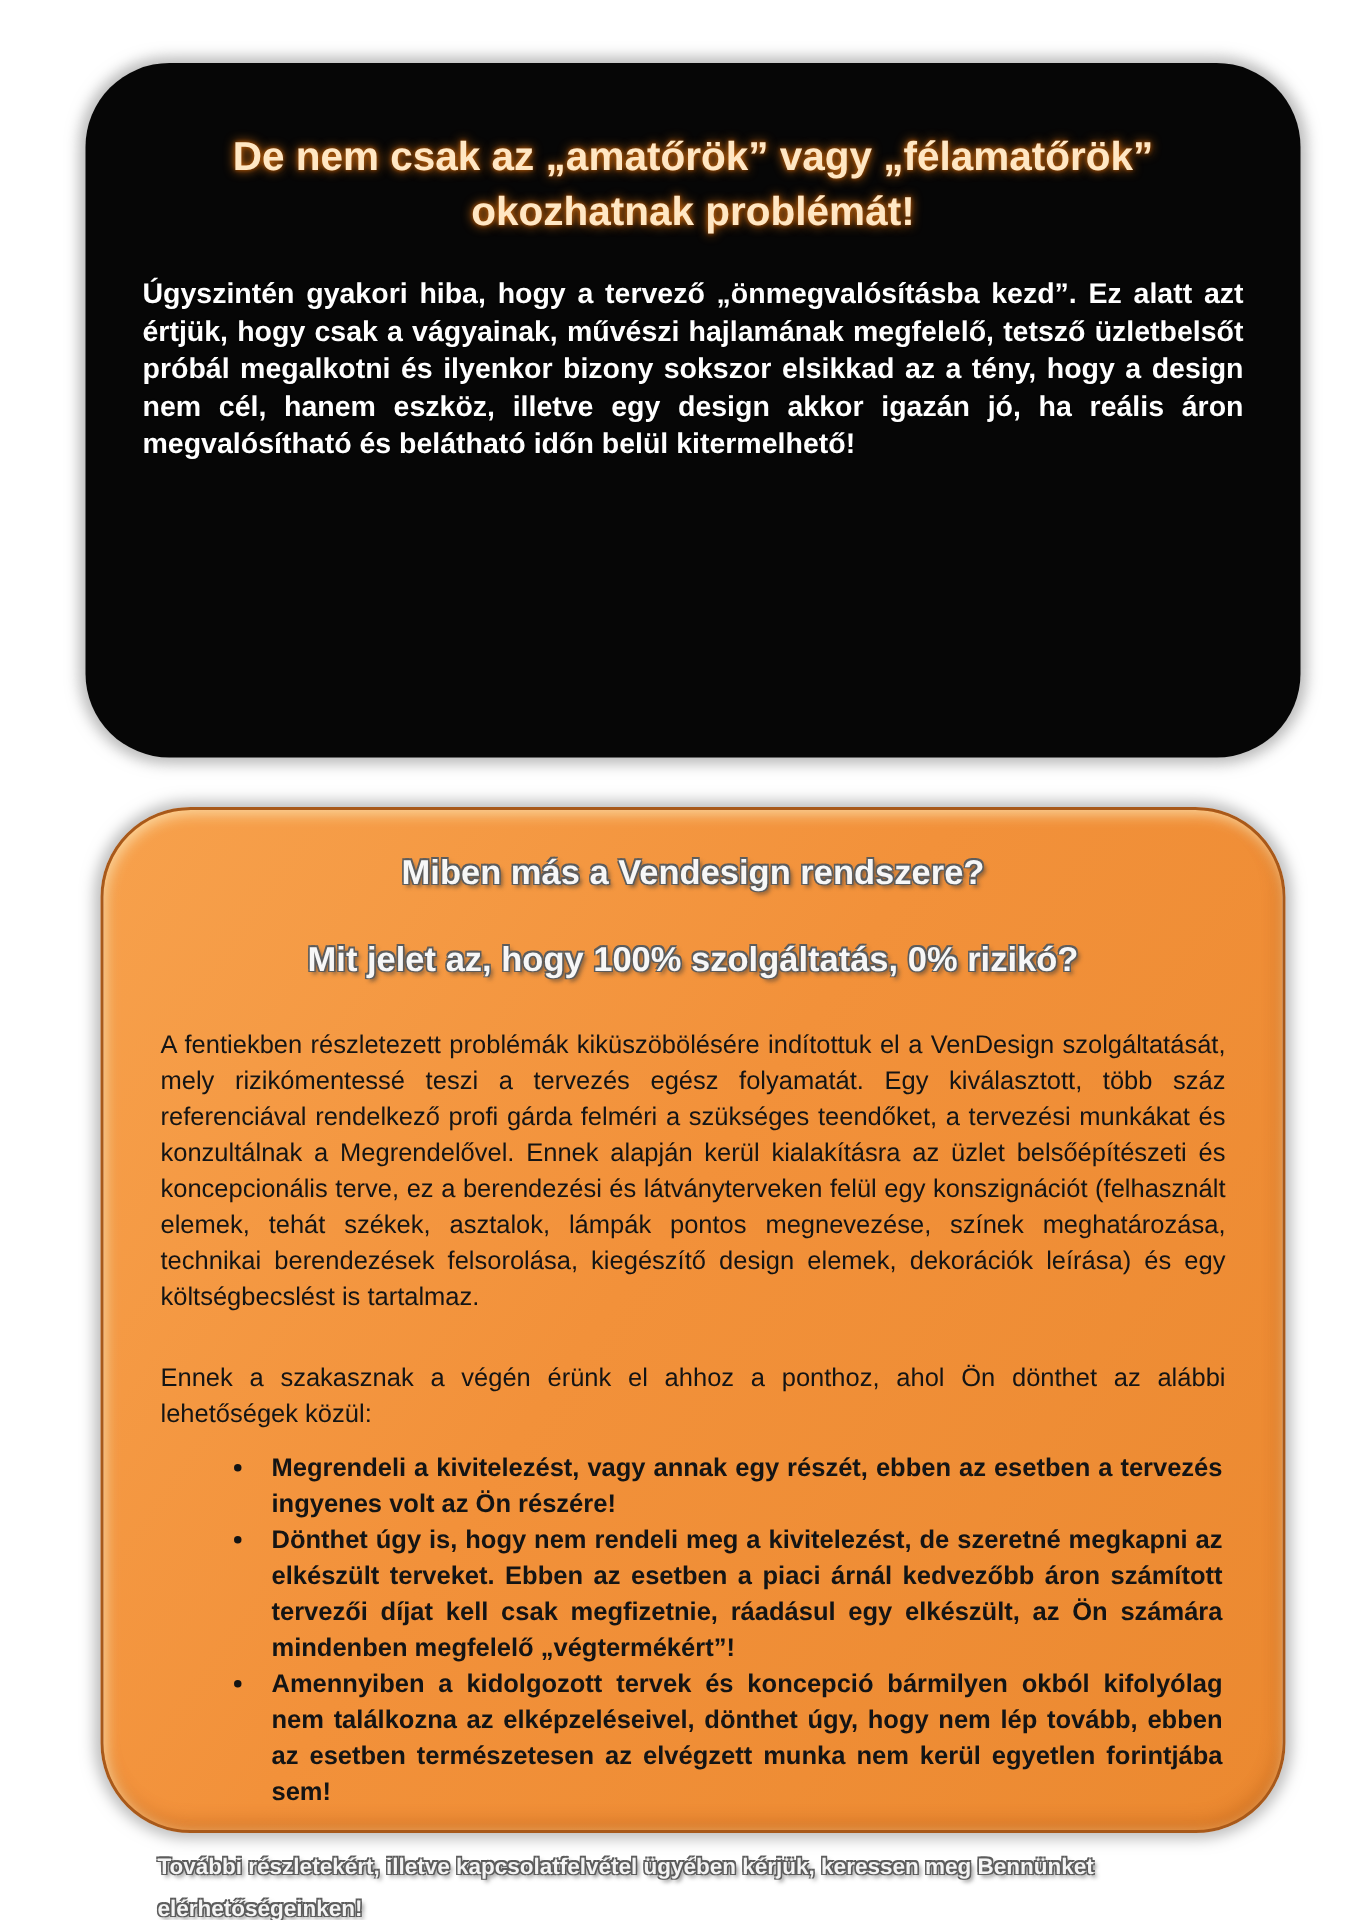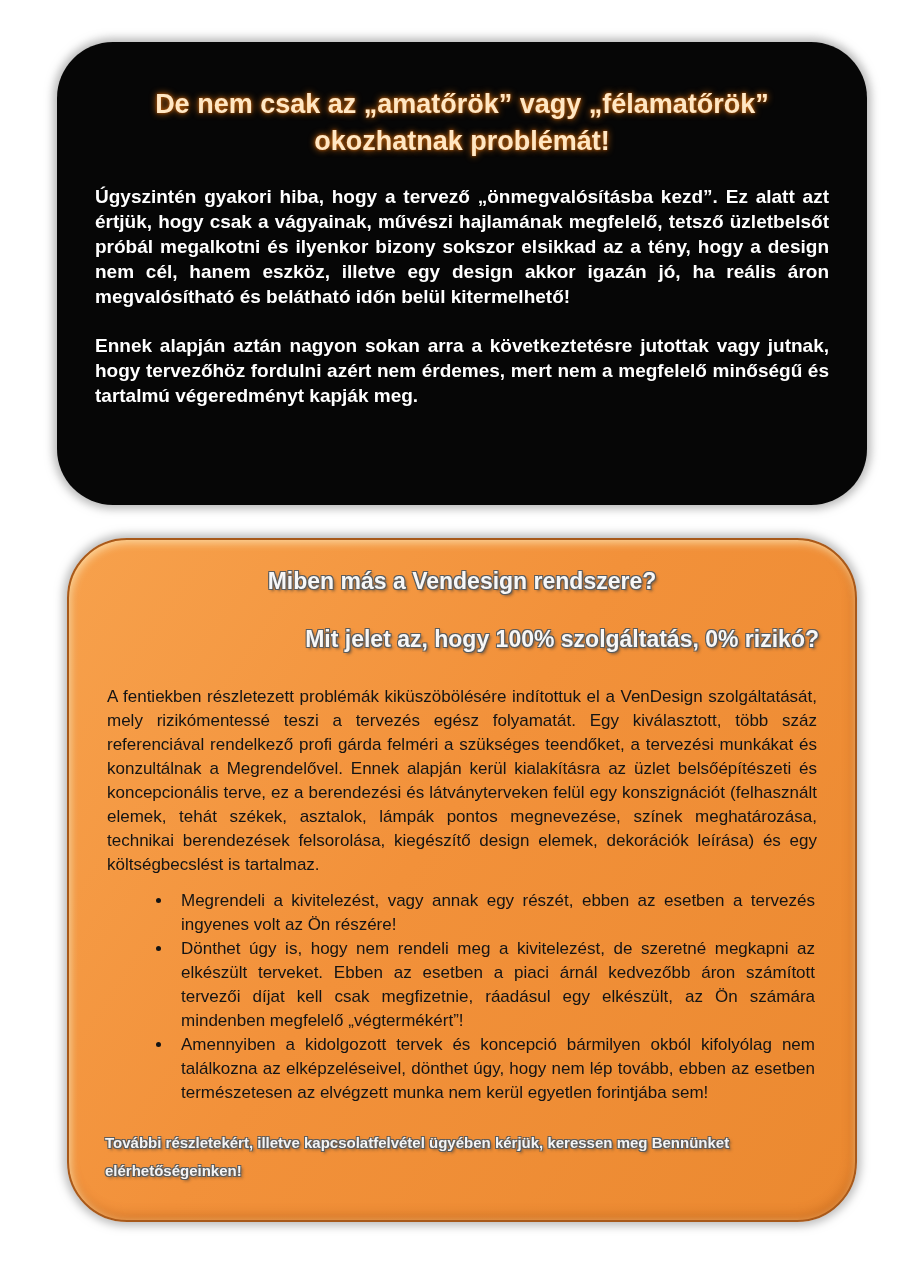--- a/index.html
+++ b/index.html
@@ -73,39 +73,40 @@
   .op-heading {
     color: #f7f7f7;
     font-size: 23px;
     font-weight: bold;
     text-align: center;
     margin: 0;
     text-shadow: -1px -1px 0 #5c5c5c, 1px -1px 0 #5c5c5c,
                  -1px 1px 0 #5c5c5c, 1px 1px 0 #5c5c5c,
                  2px 2px 3px rgba(55,55,55,0.65);
   }
-  .op-heading.second { margin-top: 31px; text-align: right; }
+  .op-heading.second { margin-top: 31px; }
   .op-body {
     color: #141414;
     font-size: 17px;
     line-height: 24px;
     text-align: justify;
     margin: 30px 2px 0;
   }
   .op-body.intro { margin-top: 32px; }
   .op-bullets {
     margin: 12px 4px 0 40px;
     padding-left: 28px;
   }
   .op-bullets li {
     color: #141414;
     font-size: 17px;
     line-height: 24px;
     text-align: justify;
     padding-left: 8px;
+    font-weight: bold;
   }
   .op-footer {
     color: #f4f4f4;
     font-size: 15px;
     font-weight: bold;
     text-align: left;
     line-height: 28px;
     margin: 24px auto 0;
     max-width: 750px;
     text-shadow: -1px -1px 0 #5c5c5c, 1px -1px 0 #5c5c5c,
@@ -114,31 +115,31 @@
   }
 </style>
 </head>
 <body>
 
 <div class="panel black-panel">
   <div class="bp-heading">De nem csak az „amatőrök” vagy „félamatőrök” okozhatnak problémát!</div>
 
   <p class="bp-body"><span>Úgyszintén gyakori hiba, hogy a tervező </span><span class="italic-quote">„önmegvalósításba kezd”.</span><span> Ez alatt azt értjük, hogy csak a vágyainak, művészi hajlamának megfelelő, tetsző üzletbelsőt próbál megalkotni és ilyenkor bizony sokszor elsikkad az a tény, hogy a design nem cél, hanem eszköz, illetve egy design akkor igazán jó, ha reális áron megvalósítható és belátható időn belül kitermelhető!</span></p>
 
-  <p class="bp-body">Ennek alapján aztán nagyon sokan arra a következtetésre jutottak vagy jutnak, hogy tervezőhöz fordulni azért nem érdemes, mert nem a megfelelő minőségű és tartalmú végeredményt kapják meg.</p>
 
 </div>
 
 <div class="panel orange-panel">
   <div class="op-heading">Miben más a Vendesign rendszere?</div>
 
   <div class="op-heading second">Mit jelet az, hogy 100% szolgáltatás, 0% rizikó?</div>
 
   <p class="op-body intro">A fentiekben részletezett problémák kiküszöbölésére indítottuk el a VenDesign szolgáltatását, mely rizikómentessé teszi a tervezés egész folyamatát. Egy kiválasztott, több száz referenciával rendelkező profi gárda felméri a szükséges teendőket, a tervezési munkákat és konzultálnak a Megrendelővel. Ennek alapján kerül kialakításra az üzlet belsőépítészeti és koncepcionális terve, ez a berendezési és látványterveken felül egy konszignációt (felhasznált elemek, tehát székek, asztalok, lámpák pontos megnevezése, színek meghatározása, technikai berendezések felsorolása, kiegészítő design elemek, dekorációk leírása) és egy költségbecslést is tartalmaz.</p>
 
+  <p class="op-body">Ennek a szakasznak a végén érünk el ahhoz a ponthoz, ahol Ön dönthet az alábbi lehetőségek közül:</p>
 
   <ul class="op-bullets">
     <li>Megrendeli a kivitelezést, vagy annak egy részét, ebben az esetben a tervezés ingyenes volt az Ön részére!</li>
     <li>Dönthet úgy is, hogy nem rendeli meg a kivitelezést, de szeretné megkapni az elkészült terveket. Ebben az esetben a piaci árnál kedvezőbb áron számított tervezői díjat kell csak megfizetnie, ráadásul egy elkészült, az Ön számára mindenben megfelelő „végtermékért”!</li>
     <li>Amennyiben a kidolgozott tervek és koncepció bármilyen okból kifolyólag nem találkozna az elképzeléseivel, dönthet úgy, hogy nem lép tovább, ebben az esetben természetesen az elvégzett munka nem kerül egyetlen forintjába sem!</li>
   </ul>
 
   <div class="op-footer">További részletekért, illetve kapcsolatfelvétel ügyében kérjük, keressen meg Bennünket elérhetőségeinken!</div>
 </div>
 

